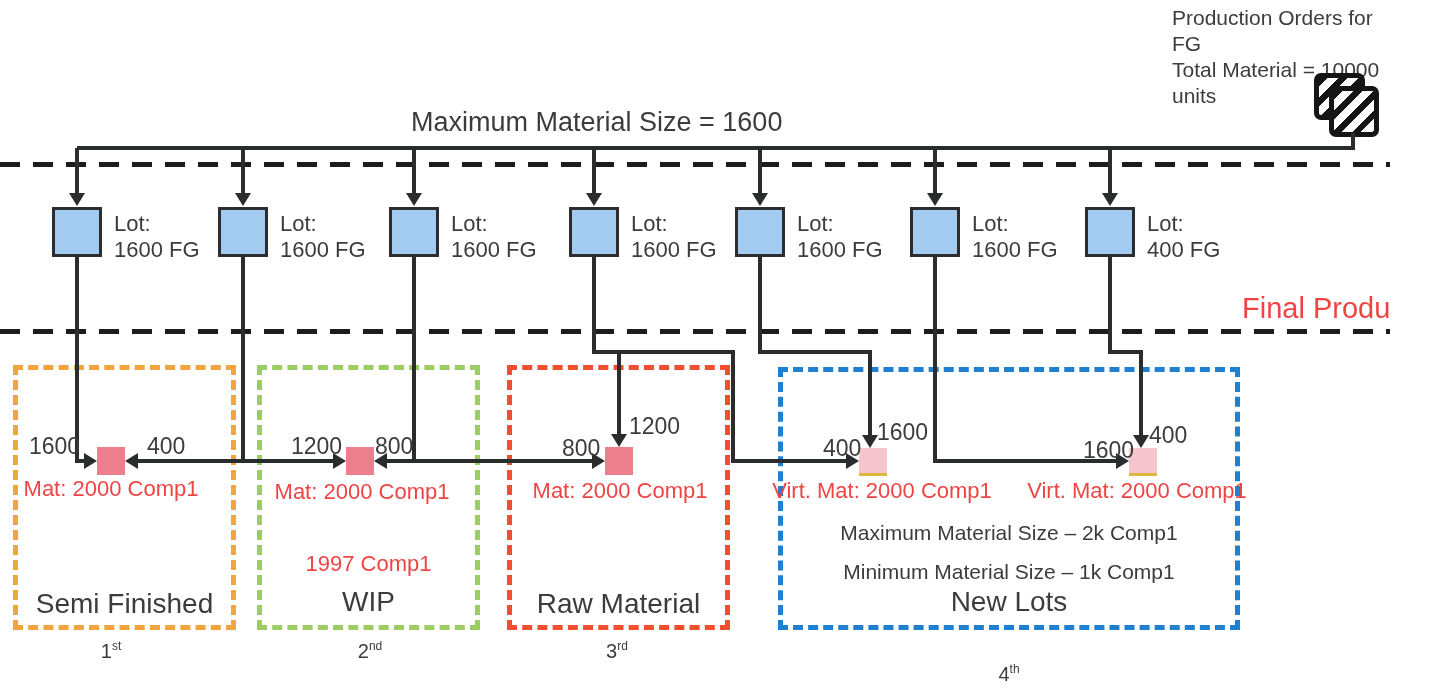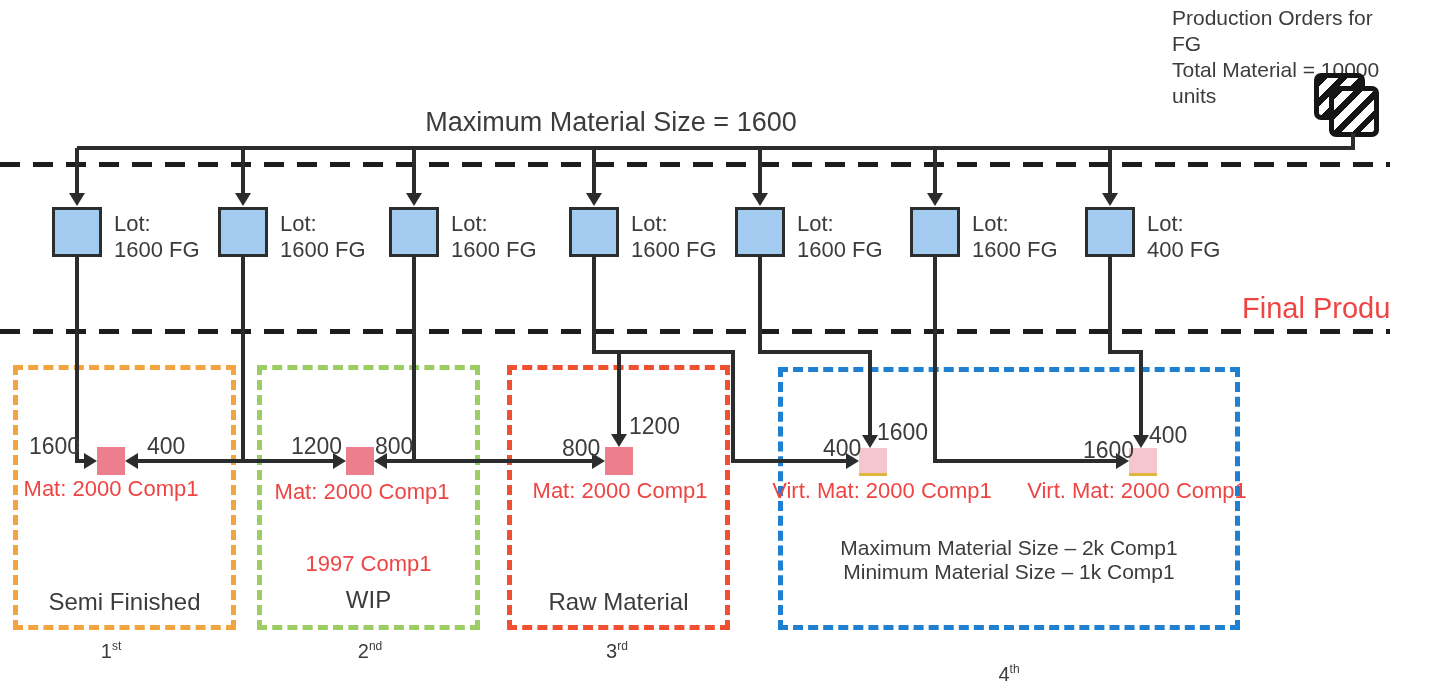--- a/index.html
+++ b/index.html
@@ -14,21 +14,21 @@
     background:repeating-linear-gradient(90deg,#1d1d1d 0 20px,transparent 20px 33px);}
   .arr-r{position:absolute;width:0;height:0;border-top:8px solid transparent;border-bottom:8px solid transparent;border-left:13px solid #2a2c2d;}
   .arr-l{position:absolute;width:0;height:0;border-top:8px solid transparent;border-bottom:8px solid transparent;border-right:13px solid #2a2c2d;}
   .arr-d{position:absolute;width:0;height:0;border-left:8px solid transparent;border-right:8px solid transparent;border-top:13px solid #2a2c2d;}
   .lot{position:absolute;width:50px;height:50px;background:#a3cbef;border:3px solid #2b2d2e;box-sizing:border-box;}
   .lotlabel{position:absolute;font-size:22px;line-height:26px;color:#3c3c3c;white-space:nowrap;}
   .mat{position:absolute;width:28px;height:28px;background:#ed7f8d;}
   .vmat{position:absolute;width:28px;height:28px;background:#f5c6cd;border-bottom:3px solid #dfb63e;box-sizing:border-box;}
   .qty{position:absolute;font-size:23px;color:#3c3c3c;white-space:nowrap;}
   .matlabel{position:absolute;font-size:22px;color:#ef4444;text-align:center;white-space:nowrap;}
-  .grouplabel{position:absolute;font-size:24px;color:#3c3c3c;text-align:center;white-space:nowrap;}
+  .grouplabel{position:absolute;font-size:28px;color:#3c3c3c;text-align:center;white-space:nowrap;}
   .groupnote{position:absolute;font-size:21px;color:#3c3c3c;text-align:center;white-space:nowrap;}
   .ordinal{position:absolute;font-size:20px;color:#3c3c3c;text-align:center;}
   .ordinal sup{font-size:12px;}
   .lane{position:absolute;font-size:29px;color:#ef4444;white-space:nowrap;}
   .gbox{position:absolute;box-sizing:border-box;}
   .icon-card{position:absolute;box-sizing:border-box;border:5px solid #151515;border-radius:7px;
     background:repeating-linear-gradient(135deg,#151515 0 6px,#ffffff 6px 14px);}
 </style>
 </head>
 <body>
@@ -38,21 +38,21 @@
   <div class="abs" style="left:1172px;top:5px;font-size:21px;line-height:26px;">
     <div>Production Orders for FG</div>
     <div>Total Material = 10000 units</div>
   </div>
   <div class="abs" style="left:1314px;top:73px;width:115px;height:75px;">
     <div class="icon-card" style="left:0;top:0;width:51px;height:47px;"></div>
     <div class="icon-card" style="left:15px;top:13px;width:50px;height:51px;"></div>
   </div>
   <div class="vline" style="left:1351px;top:133px;height:17px;"></div>
 
-  <div class="abs" style="left:411px;top:107px;width:400px;text-align:center;font-size:27px;">Maximum Material Size = 1600</div>
+  <div class="abs" style="left:411px;top:107px;width:400px;font-size:27px;">Maximum Material Size = 1600</div>
 
   <div class="hline" style="left:77px;top:146px;width:1278px;"></div>
 
   <div class="dashline" style="top:162px;"></div>
   <div class="dashline" style="top:329px;"></div>
   <div class="lane" style="left:1242px;top:292px;">Final Product</div>
 
   <div class="vline" style="left:75px;top:148px;height:46px;"></div>
   <div class="arr-d" style="left:69px;top:193px;"></div>
   <div class="vline" style="left:241px;top:148px;height:46px;"></div>
@@ -167,21 +167,22 @@
   <div class="matlabel" style="left:11px;top:476px;width:200px;">Mat: 2000 Comp1</div>
   <div class="matlabel" style="left:262px;top:479px;width:200px;">Mat: 2000 Comp1</div>
   <div class="matlabel" style="left:520px;top:478px;width:200px;">Mat: 2000 Comp1</div>
   <div class="matlabel" style="left:772px;top:478px;width:220px;">Virt. Mat: 2000 Comp1</div>
   <div class="matlabel" style="left:1027px;top:478px;width:220px;">Virt. Mat: 2000 Comp1</div>
 
   <div class="grouplabel" style="left:13px;top:588px;width:223px;">Semi Finished</div>
   <div class="matlabel" style="left:257px;top:551px;width:223px;">1997 Comp1</div>
   <div class="grouplabel" style="left:257px;top:586px;width:223px;">WIP</div>
   <div class="grouplabel" style="left:507px;top:588px;width:223px;">Raw Material</div>
-  <div class="groupnote" style="left:778px;top:536px;width:462px;">Maximum Material Size – 2k Comp1</div>
+  <div class="groupnote" style="left:778px;top:521px;width:462px;">Maximum Material Size – 2k Comp1</div>
   <div class="groupnote" style="left:778px;top:560px;width:462px;">Minimum Material Size – 1k Comp1</div>
+  <div class="grouplabel" style="left:778px;top:586px;width:462px;">New Lots</div>
 
   <div class="ordinal" style="left:61px;top:639px;width:100px;text-align:center;"><span>1</span><sup>st</sup></div>
   <div class="ordinal" style="left:320px;top:639px;width:100px;"><span>2</span><sup>nd</sup></div>
   <div class="ordinal" style="left:567px;top:639px;width:100px;"><span>3</span><sup>rd</sup></div>
   <div class="ordinal" style="left:959px;top:662px;width:100px;"><span>4</span><sup>th</sup></div>
 
 </div>
 
 </body></html>

